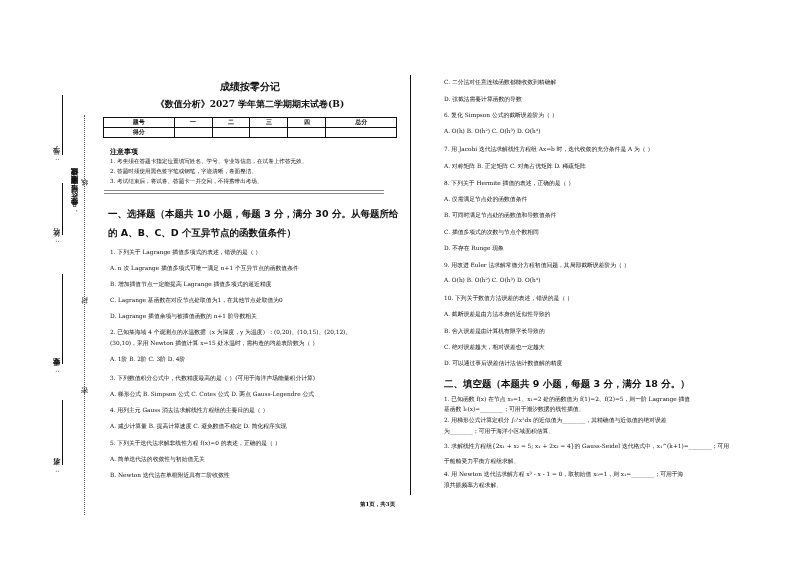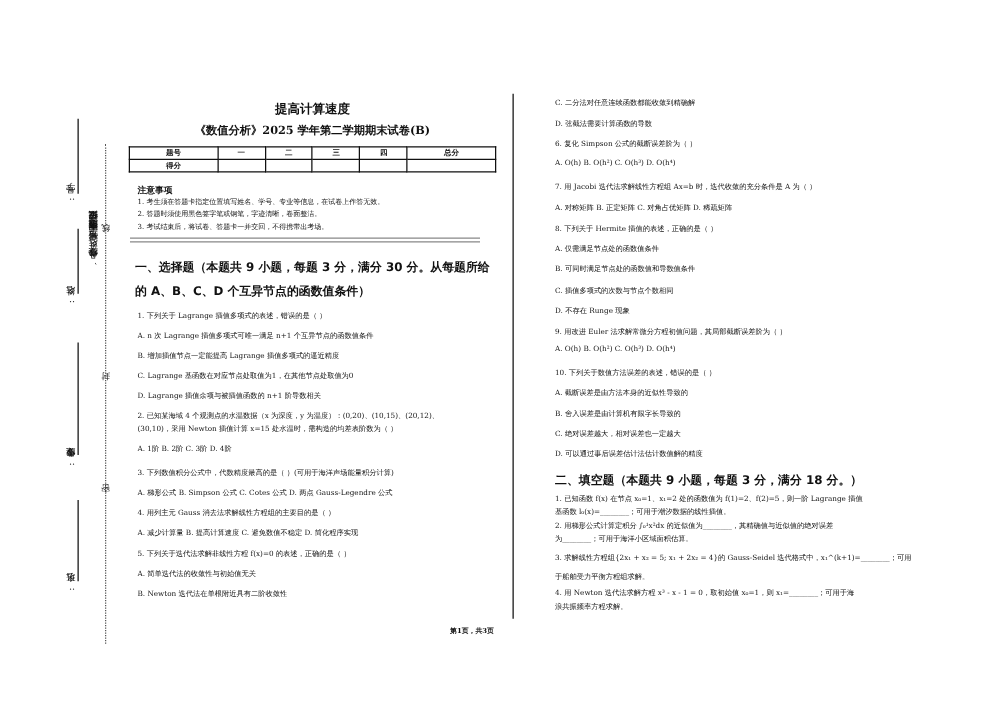--- a/index.html
+++ b/index.html
@@ -35,22 +35,22 @@
 
 <div class="vtext" style="left:52px; top:158px;">学号:</div>
 <div class="vtext" style="left:52px; top:240px;">姓名:</div>
 <div class="vtext" style="left:52px; top:370px;">年级专业:</div>
 <div class="vtext" style="left:52px; top:470px;">班名:</div>
 <div class="vtext" style="left:70px; top:175px;">凡年级专业、姓名、学号错写、漏写或字迹不清者，成绩按零分记。</div>
 <div class="seal" style="top:400px;">密</div>
 <div class="seal" style="top:310px;">封</div>
 <div class="seal" style="top:192px;">线</div>
 
-<div class="abs title1">提高计算速度</div>
-<div class="abs title2">《数值分析》2025  学年第二学期期末试卷(B)</div>
+<div class="abs title1">成绩按零分记</div>
+<div class="abs title2">《数值分析》2027  学年第二学期期末试卷(B)</div>
 
 <table class="score">
   <tbody>
       <tr>
     <td>题号</td>
     <td>一</td>
     <td>二</td>
     <td>三</td>
     <td>四</td>
     <td>总分</td>
@@ -65,21 +65,21 @@
   </tr>
 </tbody>
   </table>
 
 <div class="abs notice-title">注意事项</div>
 <div class="abs notice" style="top:158px;">1.   考生须在答题卡指定位置填写姓名、学号、专业等信息，在试卷上作答无效。</div>
 <div class="abs notice" style="top:168px;">2.   答题时须使用黑色签字笔或钢笔，字迹清晰，卷面整洁。</div>
 <div class="abs notice" style="top:178px;">3.   考试结束后，将试卷、答题卡一并交回，不得携带出考场。</div>
 <div class="dbl"></div>
 
-<div class="abs sec-title" style="left:108px; top:208px;">一、选择题（本题共 9 小题，每题 3 分，满分 30 分。从每题所给</div>
+<div class="abs sec-title" style="left:108px; top:208px;">一、选择题（本题共 10 小题，每题 3 分，满分 30 分。从每题所给</div>
 <div class="abs sec-title" style="left:108px; top:227px;">的 A、B、C、D 个互异节点的函数值条件）</div>
 
 <div class="abs q" style="left:110px; top:248px;">1.   下列关于 Lagrange 插值多项式的表述，错误的是（   ）</div>
 <div class="abs q" style="left:110px; top:264px;">A. n 次 Lagrange 插值多项式可唯一满足 n+1 个互异节点的函数值条件</div>
 <div class="abs q" style="left:110px; top:280px;">B.  增加插值节点一定能提高 Lagrange 插值多项式的逼近精度</div>
 <div class="abs q" style="left:110px; top:296px;">C. Lagrange 基函数在对应节点处取值为1，在其他节点处取值为0</div>
 <div class="abs q" style="left:110px; top:312px;">D.  Lagrange 插值余项与被插值函数的 n+1 阶导数相关</div>
 <div class="abs q" style="left:110px; top:328px;">2.   已知某海域 4 个观测点的水温数据（x 为深度，y 为温度）：(0,20)、(10,15)、(20,12)、</div>
 <div class="abs q" style="left:110px; top:339px;">     (30,10)，采用 Newton 插值计算 x=15 处水温时，需构造的均差表阶数为（   ）</div>
 <div class="abs q" style="left:110px; top:355px;">A. 1阶  B. 2阶  C. 3阶  D. 4阶</div>

